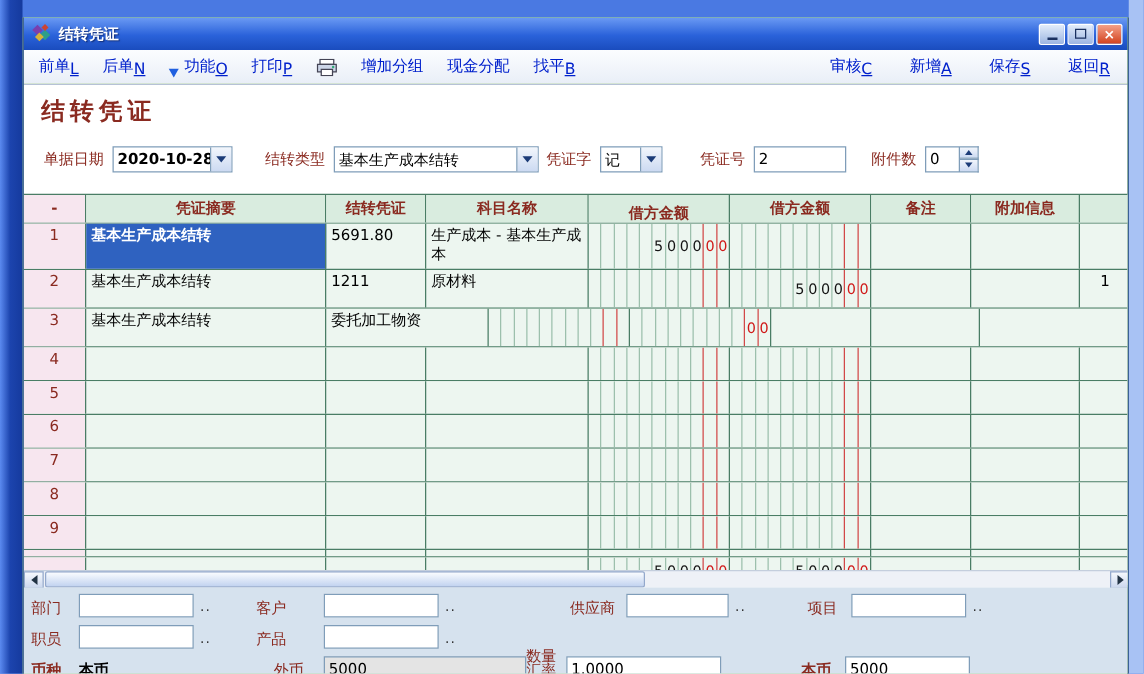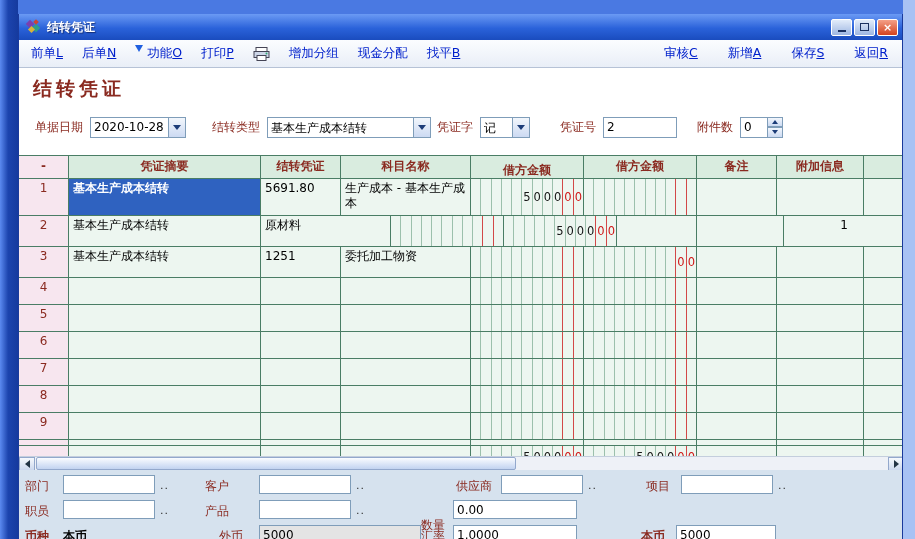--- a/index.html
+++ b/index.html
@@ -26,21 +26,21 @@
   .win-btns{display:flex;gap:2px;}
   .tb-btn{width:21px;height:17px;border:1px solid #fff;border-radius:2px;box-sizing:border-box;
     background:linear-gradient(180deg,#e2ecfa,#9db6e2);display:flex;align-items:center;justify-content:center;}
   .tb-btn.close{background:linear-gradient(180deg,#f4a088,#d2421e);color:#fff;font-size:11px;font-weight:bold;line-height:1;}
   .glyph-min{width:8px;height:2px;background:#1a3060;margin-top:8px;}
   .glyph-restore{width:7px;height:6px;border:1px solid #1a3060;position:relative;background:transparent;}
   
   .toolbar{height:28px;flex:0 0 28px;display:flex;align-items:center;
     background:linear-gradient(180deg,#fbfdff,#e9eef7);
     border-bottom:1px solid #b6c2d6;padding:0 14px 0 12px;box-sizing:border-box;font-size:12.5px;color:#0020cc;}
-  .tool-item{display:flex;align-items:flex-start;margin-right:19px;white-space:nowrap;cursor:default;}
+  .tool-item{display:flex;align-items:flex-end;margin-right:19px;white-space:nowrap;cursor:default;}
   .tool-item .hotkey{text-decoration:underline;}
   .tool-right{margin-left:auto;display:flex;}
   .tool-right .tool-item{margin-right:0;margin-left:30px;}
   .dn-arrow{width:0;height:0;border-left:4px solid transparent;border-right:4px solid transparent;
     border-top:7px solid #2060e0;margin-right:4px;}
   .printer-svg{display:block;}
   
   .main{flex:1;position:relative;background:#fff;overflow:hidden;}
   .page-title{position:absolute;left:14px;top:8px;font-size:19px;font-weight:bold;color:#8a2a20;letter-spacing:4px;}
   
@@ -193,21 +193,21 @@
           <span class="hotkey">R</span>
       </div>
     </div>
   </div>
 
   <div class="main">
     <div class="page-title">结转凭证</div>
 
     <div class="form-row">
       <span class="f-label">单据日期</span>
-      <div class="combo" style="width:96px;">
+      <div class="combo" style="width:96px;font-weight:bold;">
         <span class="txt">2020-10-28</span>
         <span class="cbtn">
             <span class="tri"></span>
           </span>
       </div>
       <span style="width:26px;"></span>
       <span class="f-label">结转类型</span>
       <div class="combo" style="width:164px;">
         <span class="txt">基本生产成本结转</span>
         <span class="cbtn">
@@ -285,20 +285,21 @@
             <span class="dslot s11"></span>
           </div>
         <div class="cell col-note"></div>
         <div class="cell col-extra"></div>
         <div class="cell col-part"></div>
       </div>
 
       <div class="trow r-med">
         <div class="cell col-num">2</div>
         <div class="cell col-sum">基本生产成本结转</div>
+        <div class="cell col-code">1211</div>
         <div class="cell col-name">原材料</div>
         <div class="cell col-amt">
             <span class="dslot s1"></span>
             <span class="dslot s2"></span>
             <span class="dslot s3"></span>
             <span class="dslot s4"></span>
             <span class="dslot s5"></span>
             <span class="dslot s6"></span>
             <span class="dslot s7"></span>
             <span class="dslot s8"></span>
@@ -320,21 +321,20 @@
             <span class="dslot s11 red">0</span>
           </div>
         <div class="cell col-note"></div>
         <div class="cell col-extra"></div>
         <div class="cell col-part">1</div>
       </div>
 
       <div class="trow r-med">
         <div class="cell col-num">3</div>
         <div class="cell col-sum">基本生产成本结转</div>
-        <div class="cell col-code">1251</div>
         <div class="cell col-name">委托加工物资</div>
         <div class="cell col-amt">
             <span class="dslot s1"></span>
             <span class="dslot s2"></span>
             <span class="dslot s3"></span>
             <span class="dslot s4"></span>
             <span class="dslot s5"></span>
             <span class="dslot s6"></span>
             <span class="dslot s7"></span>
             <span class="dslot s8"></span>
@@ -655,21 +655,20 @@
 
       <span class="bp-label" style="left:6px;top:33px;">职员</span>
       <input class="bp-input" style="left: 44px; top: 30px; width: 92px;">
       <span class="bp-dots" style="left:141px;top:34px;">..</span>
 
       <span class="bp-label" style="left:186px;top:33px;">产品</span>
       <input class="bp-input" style="left: 240px; top: 30px; width: 92px;">
       <span class="bp-dots" style="left:337px;top:34px;">..</span>
 
       <span class="bp-label" style="left:402px;top:33px;margin-top:14px;">数量</span>
-      <input class="bp-input" style="left: 434px; top: 30px; width: 124px;" value="0.00">
 
       <span class="bp-label bold" style="left:6px;top:58px;">币种</span>
       <span class="bp-value" style="left:44px;top:58px;">本币</span>
 
       <span class="bp-label" style="left:200px;top:58px;">外币</span>
       <input class="bp-input disabled" style="left: 240px; top: 55px; width: 162px;" value="5000">
 
       <span class="bp-label" style="left:402px;top:58px;">汇率</span>
       <input class="bp-input" style="left: 434px; top: 55px; width: 124px;" value="1.0000">
 

